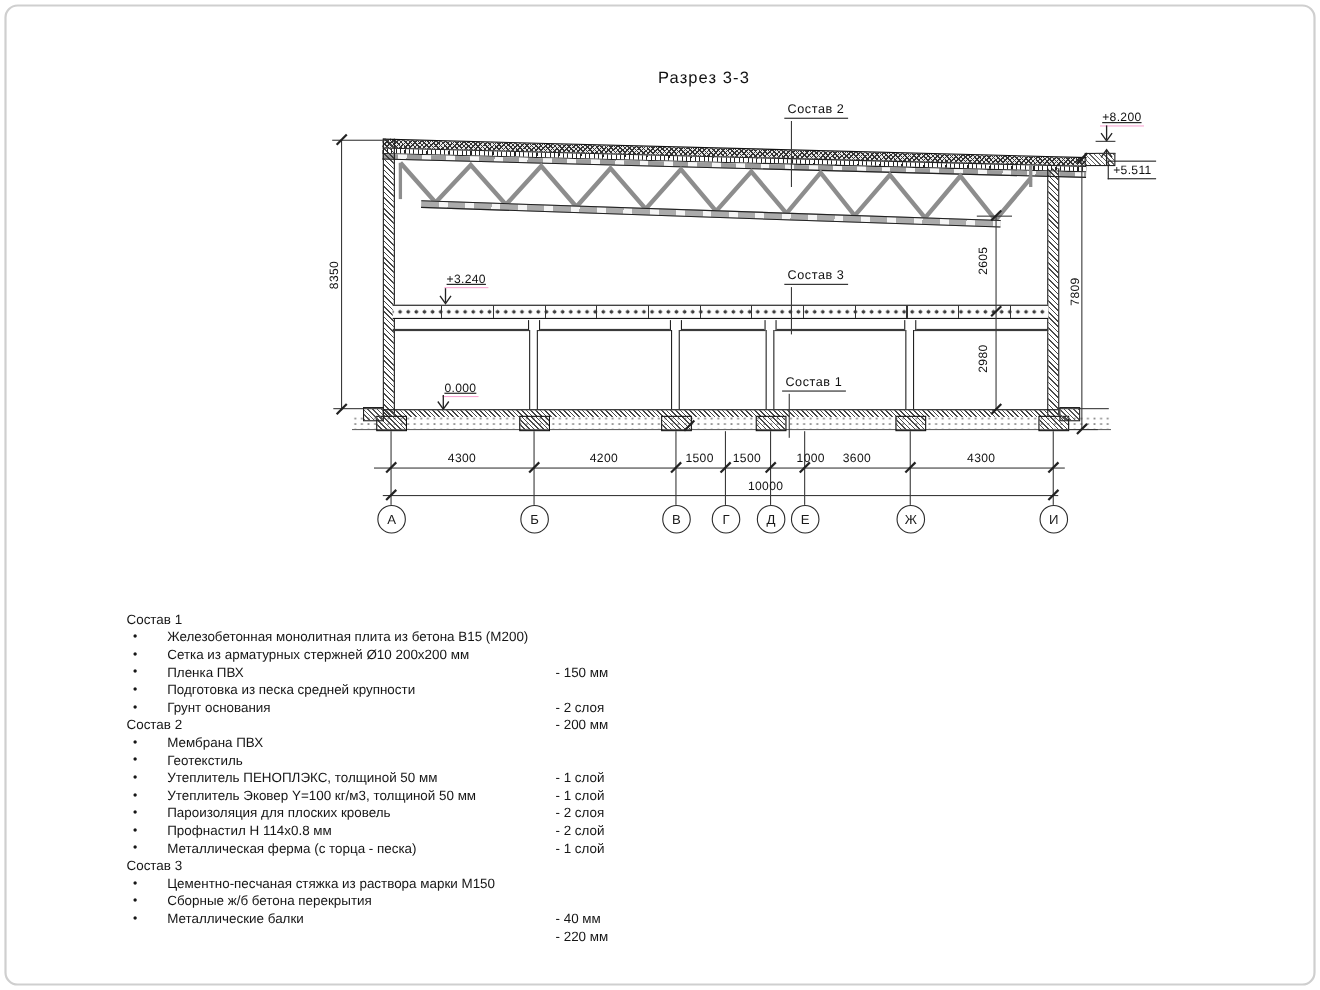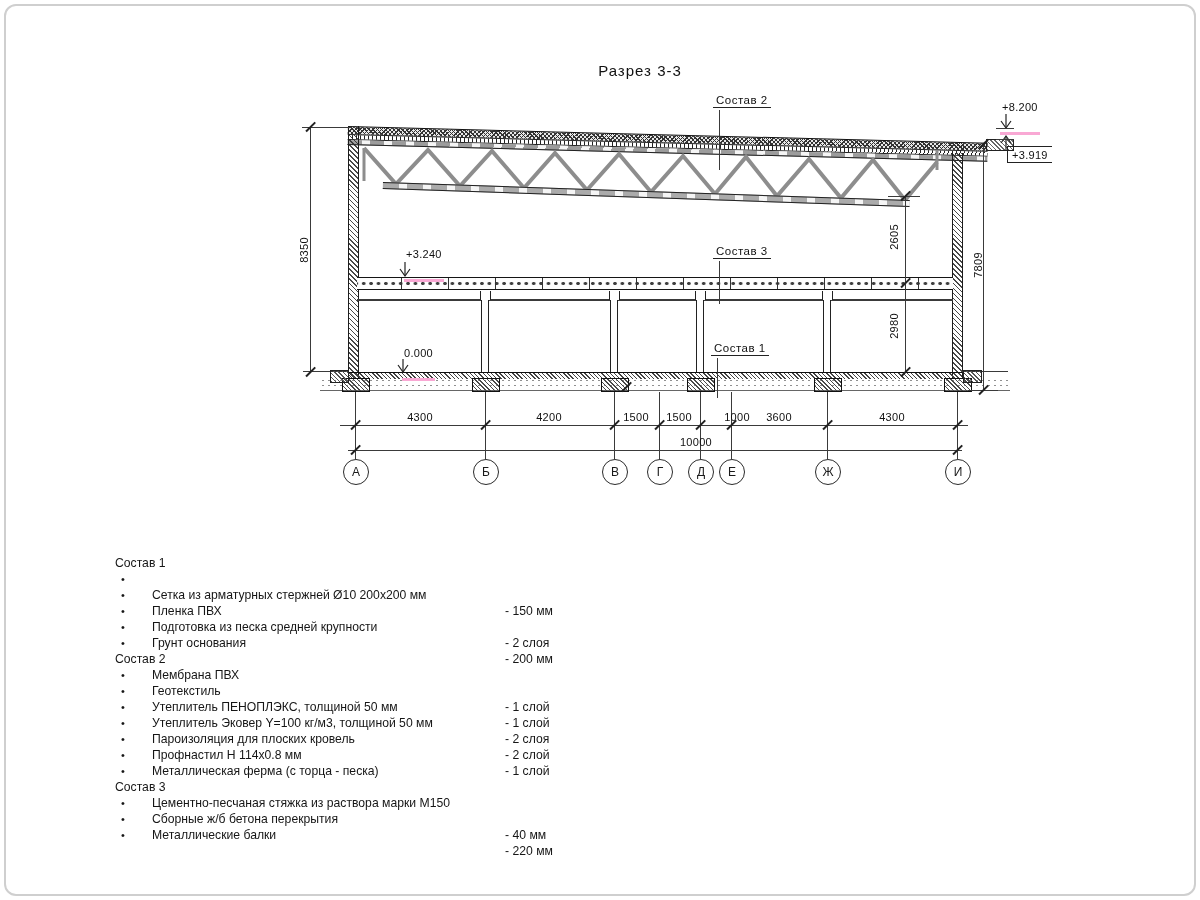--- a/index.html
+++ b/index.html
@@ -5,21 +5,21 @@
   html,body{margin:0;padding:0;background:#fff;}
   .canvas{position:relative;width:1200px;height:900px;background:#fff;overflow:hidden;
           font-family:"Liberation Sans",sans-serif;color:#1a1a1a;}
   .frame{position:absolute;left:4px;top:4px;right:4px;bottom:4px;border:2px solid #cfcfcf;border-radius:12px;}
   .hline{position:absolute;height:1px;background:#3a3a3a;}
   .vline{position:absolute;width:1px;background:#3a3a3a;}
   .tick{position:absolute;width:13px;height:1.6px;background:#222;transform:rotate(-45deg);}
   .dtext{position:absolute;font-size:11px;color:#111;white-space:nowrap;letter-spacing:.3px;}
   .dimlabel{position:absolute;font-size:11px;color:#111;width:60px;text-align:center;top:411px;letter-spacing:.3px;}
   .vtext{position:absolute;width:46px;text-align:center;font-size:11px;color:#111;transform:rotate(-90deg);letter-spacing:.3px;}
-  .underln{border-bottom:3px solid #f9a8d4;padding:0 2px 19px 2px;}
+  .underln{border-bottom:1px solid #f9a8d4;padding:0 2px 1px 2px;text-decoration:underline;}
   .bubble{position:absolute;width:24px;height:24px;border:1.4px solid #2b2b2b;border-radius:50%;
           text-align:center;line-height:24px;font-size:12px;background:#fff;}
   .wall{position:absolute;width:9px;border-left:1.4px solid #1c1c1c;border-right:1.4px solid #1c1c1c;
         background:repeating-linear-gradient(45deg,rgba(40,40,40,.85) 0 1px,transparent 1px 3.5px);}
   .roof{position:absolute;left:348px;top:126px;width:640px;transform:rotate(1.5deg);transform-origin:0 0;}
   .roof-ins{height:7px;border-top:1.8px solid #111;border-bottom:1px solid #222;background-color:#e8e8e8;
         background-image:repeating-linear-gradient(45deg,#333 0 1px,transparent 1px 3px),
                          repeating-linear-gradient(-45deg,#333 0 1px,transparent 1px 3px);}
   .roof-deck{height:4px;background:repeating-linear-gradient(90deg,#222 0 1px,transparent 1px 4px);border-bottom:1.2px solid #222;}
   .roof-chord{height:4px;background-color:#9c9c9c;border-bottom:1.5px solid #222;
@@ -118,21 +118,21 @@
     <line x1="7" y1="0" x2="7" y2="13" stroke="#222" stroke-width="1.2"></line>
     <polyline points="2,7 7,14 12,7" fill="none" stroke="#222" stroke-width="1.2"></polyline>
   </svg>
   <div class="hline" style="left:996px;top:128px;width:18px;"></div>
 
   <svg style="left:999px;top:135px;" width="14" height="15">
     <line x1="7" y1="15" x2="7" y2="2" stroke="#222" stroke-width="1.2"></line>
     <polyline points="2,8 7,1 12,8" fill="none" stroke="#222" stroke-width="1.2"></polyline>
   </svg>
   <div class="hline" style="left:996px;top:139px;width:18px;"></div>
-  <div class="bracket" style="left:1007px;top:146px;">+3.919</div>
+  <div class="bracket" style="left:1007px;top:146px;">+5.511</div>
 
   <div class="dtext underln" style="left:404px;top:248px;">+3.240</div>
   <svg style="left:398px;top:262px;" width="14" height="15">
     <line x1="7" y1="0" x2="7" y2="13" stroke="#222" stroke-width="1.2"></line>
     <polyline points="2,7 7,14 12,7" fill="none" stroke="#222" stroke-width="1.2"></polyline>
   </svg>
 
   <div class="dtext underln" style="left:402px;top:347px;">0.000</div>
   <svg style="left:396px;top:359px;" width="14" height="14">
     <line x1="7" y1="0" x2="7" y2="12" stroke="#222" stroke-width="1.2"></line>
@@ -195,21 +195,21 @@
   <div class="bubble" style="left:473px;top:459px;">Б</div>
   <div class="bubble" style="left:602px;top:459px;">В</div>
   <div class="bubble" style="left:647px;top:459px;">Г</div>
   <div class="bubble" style="left:688px;top:459px;">Д</div>
   <div class="bubble" style="left:719px;top:459px;">Е</div>
   <div class="bubble" style="left:815px;top:459px;">Ж</div>
   <div class="bubble" style="left:945px;top:459px;">И</div>
 
   <div class="legend">
     <div class="lg-title">Состав 1</div>
-    <div class="lg-row"><span class="lg-b">•</span><span class="lg-v">-  150 мм</span></div>
+    <div class="lg-row"><span class="lg-b">•</span><span>Железобетонная монолитная плита из бетона В15 (М200)</span><span class="lg-v">-  150 мм</span></div>
     <div class="lg-row"><span class="lg-b">•</span><span>Сетка из арматурных стержней Ø10 200x200 мм</span><span class="lg-v"></span></div>
     <div class="lg-row"><span class="lg-b">•</span><span>Пленка ПВХ</span><span class="lg-v">-  2 слоя</span></div>
     <div class="lg-row"><span class="lg-b">•</span><span>Подготовка из песка средней крупности</span><span class="lg-v">- 200 мм</span></div>
     <div class="lg-row"><span class="lg-b">•</span><span>Грунт основания</span><span class="lg-v"></span></div>
 
     <div class="lg-title">Состав 2</div>
     <div class="lg-row"><span class="lg-b">•</span><span>Мембрана ПВХ</span><span class="lg-v">- 1 слой</span></div>
     <div class="lg-row"><span class="lg-b">•</span><span>Геотекстиль</span><span class="lg-v">- 1 слой</span></div>
     <div class="lg-row"><span class="lg-b">•</span><span>Утеплитель ПЕНОПЛЭКС, толщиной 50 мм</span><span class="lg-v">- 2 слоя</span></div>
     <div class="lg-row"><span class="lg-b">•</span><span>Утеплитель Эковер Y=100 кг/м3, толщиной 50 мм</span><span class="lg-v">- 2 слой</span></div>

